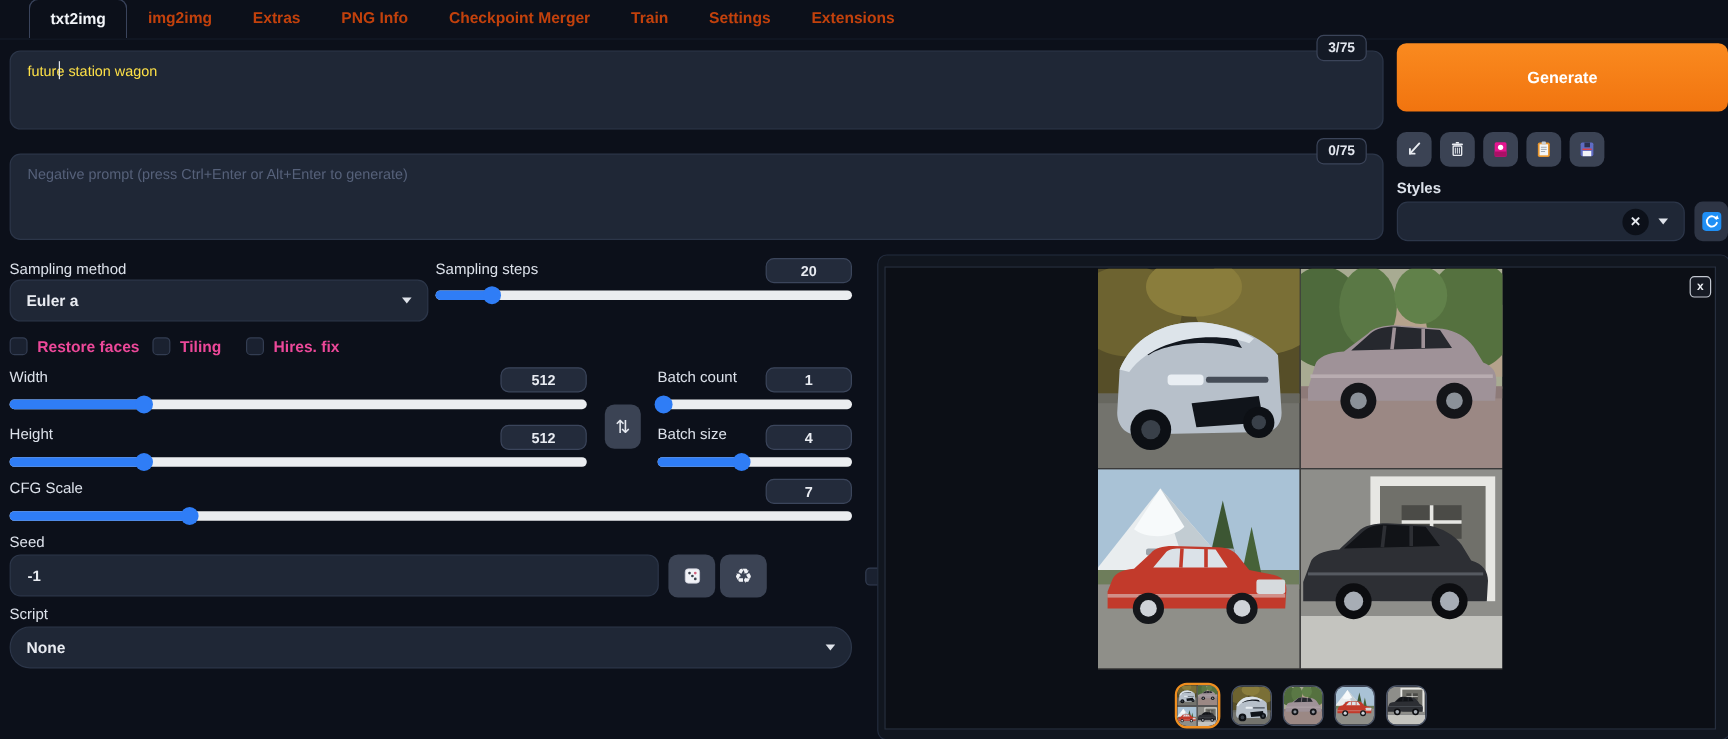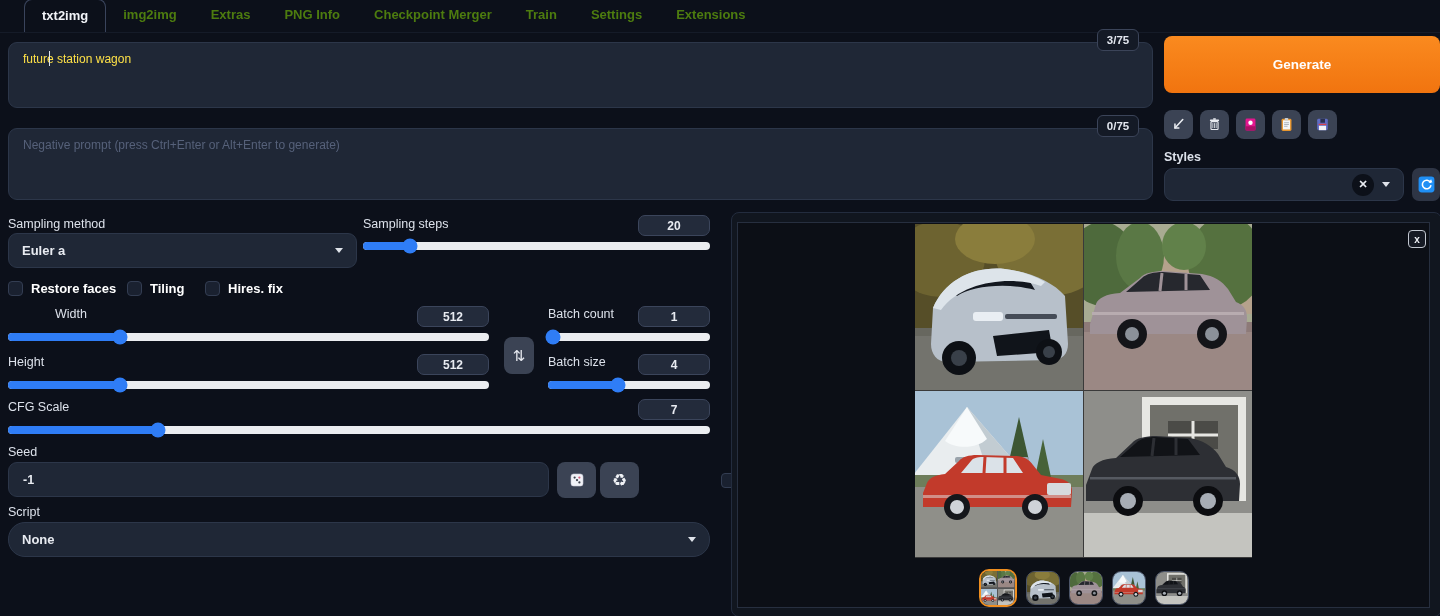--- a/index.html
+++ b/index.html
@@ -2,21 +2,21 @@
 <html><head>
 <meta charset="utf-8">
 <style>
   * { margin:0; padding:0; box-sizing:border-box; }
   html,body { background:#0c101a; }
   body { font-family:"Liberation Sans", sans-serif; color:#e6e9f0; }
   .app { position:relative; width:1440px; height:616px; background:#0c101a; overflow:hidden; }
 
   
   .topnav { position:absolute; left:0; top:0; width:1440px; height:33px; display:flex; align-items:flex-end; padding-left:24px; border-bottom:1px solid #151b28; }
-  .tab { height:33px; line-height:32px; padding:0 17px; font-size:13px; font-weight:600; color:#4d7c0f; cursor:pointer; }
+  .tab { height:33px; line-height:32px; padding:0 17px; font-size:13px; font-weight:600; color:#c2410c; cursor:pointer; }
   .tab.active { color:#f2f4f8; background:#0c101a; border:1px solid #3a445c; border-bottom:none; border-radius:8px 8px 0 0; }
 
   
   textarea.prompt { position:absolute; resize:none; background:#1f2736; border:1px solid #2c3649; border-radius:9px; color:#fde047; font-family:"Liberation Sans",sans-serif; font-size:12px; padding:9px 14px; outline:none; }
   textarea.prompt::placeholder { color:#56617a; }
   .caret { position:absolute; width:1px; height:15px; background:#dfe4ec; }
   .counter { position:absolute; width:42px; height:22px; background:#141a26; border:1px solid #3b4459; border-radius:6px; font-size:11.5px; font-weight:700; color:#e2e6ee; display:flex; align-items:center; justify-content:center; z-index:3; }
 
   
   .generate { position:absolute; left:1164px; top:36px; width:276px; height:57px; border-radius:8px; background:linear-gradient(180deg,#fa8a1f 0%,#f1740f 100%); color:#fff; font-size:13.5px; font-weight:700; display:flex; align-items:center; justify-content:center; cursor:pointer; }
@@ -29,21 +29,21 @@
   .refresh-btn { position:absolute; left:1412px; top:168px; width:28px; height:33px; border-radius:7px; background:#2e3545; display:flex; align-items:center; justify-content:center; cursor:pointer; }
 
   
   .num { position:absolute; width:72px; height:21px; background:#232b3b; border:1px solid #3b455b; border-radius:7px; font-size:12px; font-weight:700; color:#e8ebf1; display:flex; align-items:center; justify-content:center; }
   .slider { position:absolute; height:8px; cursor:pointer; }
   .slider .track { position:absolute; inset:0; background:#ebedf0; border-radius:5px; }
   .slider .fill { position:absolute; left:0; top:0; bottom:0; width:var(--pct,0%); background:#2f7df6; border-radius:5px; }
   .slider .handle { position:absolute; left:var(--pct,0%); top:50%; transform:translate(-50%,-50%); width:15px; height:15px; border-radius:50%; background:#2f7df6; }
   .cbx-item { position:absolute; display:flex; align-items:center; gap:8px; cursor:pointer; }
   .cbx { width:15px; height:15px; border-radius:4px; background:#1a2130; border:1.5px solid #333d52; }
-  .cbx-label { font-size:13px; font-weight:700; color:#ffffff; }
+  .cbx-label { font-size:13px; font-weight:700; color:#ec4899; }
   .sqbtn { position:absolute; border-radius:8px; background:#3b4354; display:flex; align-items:center; justify-content:center; cursor:pointer; color:#e6e9f0; }
   .seed-input { position:absolute; left:8px; top:462px; width:541px; height:35px; background:#1f2736; border:1px solid #2c3649; border-radius:9px; color:#e8ebf1; font-size:12.5px; font-weight:600; padding:0 14px; font-family:"Liberation Sans",sans-serif; outline:none; }
 
   
   .panel { position:absolute; left:731px; top:212px; width:711px; height:405px; background:#11161f; border:1px solid #232c3e; border-radius:8px; }
   .gallery { position:absolute; left:737px; top:222px; width:693px; height:386px; background:#0c0f16; border:1px solid #272f3f; }
   .grid { position:absolute; left:915px; top:224px; width:337px; height:334px; display:grid; grid-template-columns:168px 168px; grid-template-rows:166px 166px; gap:1px; background:#3a3a3a; }
   .grid svg { display:block; width:100%; height:100%; cursor:pointer; }
   .gclose { position:absolute; left:1408px; top:230px; width:18px; height:18px; border:1px solid #c3c8d1; border-radius:4px; background:#161a24; color:#eef0f5; font-size:10px; font-weight:700; display:flex; align-items:center; justify-content:center; cursor:pointer; }
   .thumbs { position:absolute; left:737px; top:569px; width:693px; display:flex; justify-content:center; align-items:center; gap:9px; }
@@ -238,21 +238,21 @@
   </div>
   <div class="cbx-item" style="left:127px;top:281px;">
     <span class="cbx"></span>
     <span class="cbx-label">Tiling</span>
   </div>
   <div class="cbx-item" style="left:205px;top:281px;">
     <span class="cbx"></span>
     <span class="cbx-label">Hires. fix</span>
   </div>
 
-  <div class="label" style="left:8px;top:307px;margin-left:47px;">Width</div>
+  <div class="label" style="left:8px;top:307px;">Width</div>
   <div class="num" style="left:417px;top:306px;">512</div>
   <div class="slider" style="left: 8px; top: 333px; width: 481px; --pct: 23.3%;">
     <div class="track"></div>
       <div class="fill"></div>
       <div class="handle"></div>
   </div>
   <div class="label" style="left:548px;top:307px;">Batch count</div>
   <div class="num" style="left:638px;top:306px;">1</div>
   <div class="slider" style="left: 548px; top: 333px; width: 162px; --pct: 3%;">
     <div class="track"></div>

